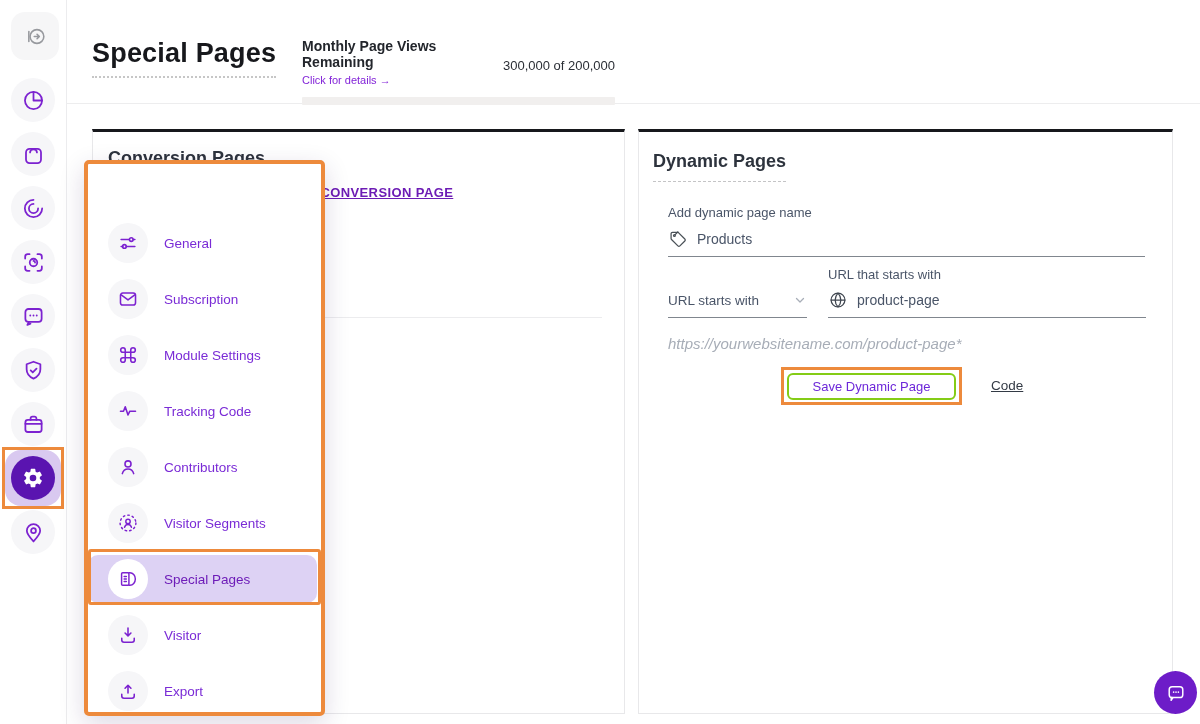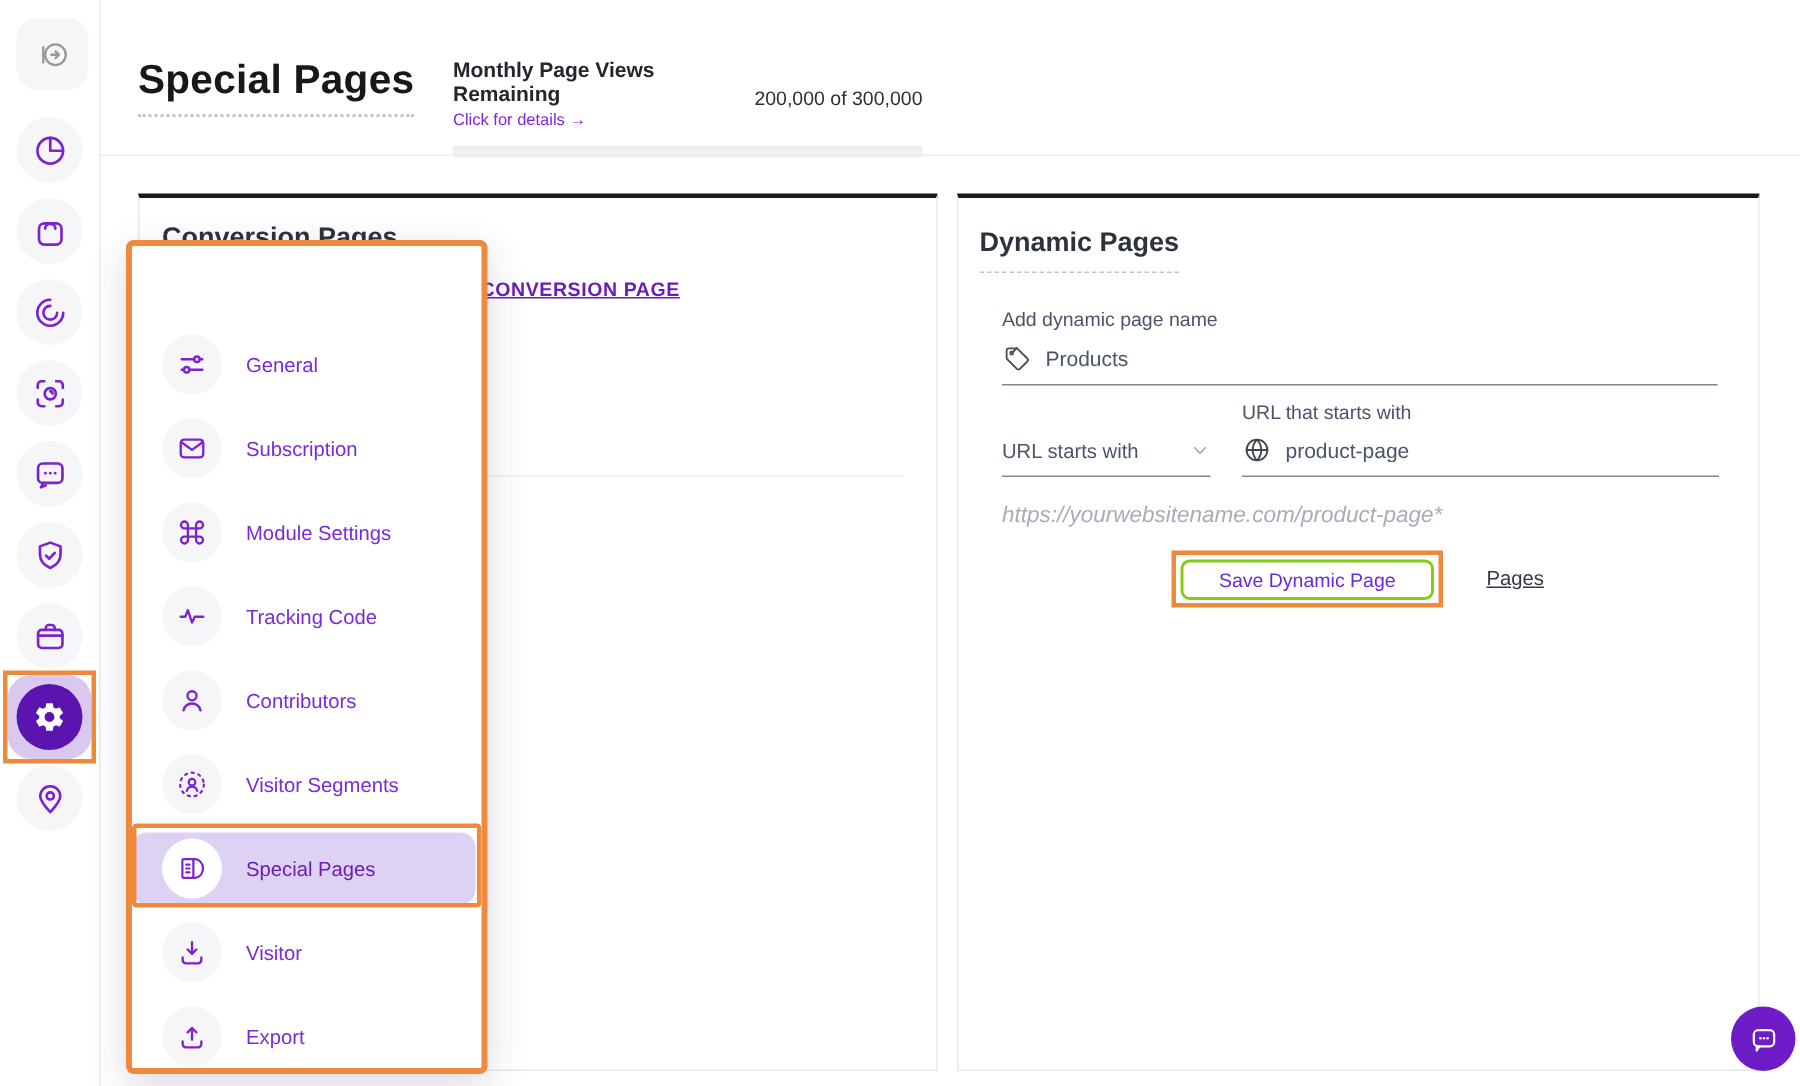--- a/index.html
+++ b/index.html
@@ -173,21 +173,21 @@
           <circle cx="12" cy="10.2" r="2.3"></circle>
       </svg>
     </span>
   </button>
 </aside>
 
 <h1 class="page-title">Special Pages</h1>
 <div class="usage">
   <div class="usage-row">
     <span class="usage-label">Monthly Page Views Remaining</span>
-    <span class="usage-count">200,000 of 300,000</span>
+    <span class="usage-count">300,000 of 200,000</span>
   </div>
   <a class="usage-link">Click for details →</a>
   <div class="usage-bar"></div>
 </div>
 <div class="header-divider"></div>
 
 <section class="card card-left">
   <h2 class="conv-title">Conversion Pages</h2>
   <a class="conv-add">ADD CONVERSION PAGE</a>
   <div class="conv-divider"></div>
@@ -228,21 +228,21 @@
       </svg>
     </span>
     <input value="product-page" style="">
   </div>
 
   <span class="preview-url">https://yourwebsitename.com/product-page*</span>
 
   <div class="save-annot">
     <button class="save-btn">Save Dynamic Page</button>
   </div>
-  <a class="close-link">Pages</a>
+  <a class="close-link">Code</a>
 </section>
 
 <div class="flyout">
 
   <div class="flyout-menu">
 
     <div class="menu-item">
       <span class="ic">
         <svg width="22" height="22" viewBox="0 0 24 24" fill="none" stroke="#7c22d0" stroke-width="1.7" stroke-linecap="round" stroke-linejoin="round">
           <path d="M4.5 8.2h9M17.6 8.2h1.9M4.5 15.8h1.9M10.1 15.8h9.4"></path>

